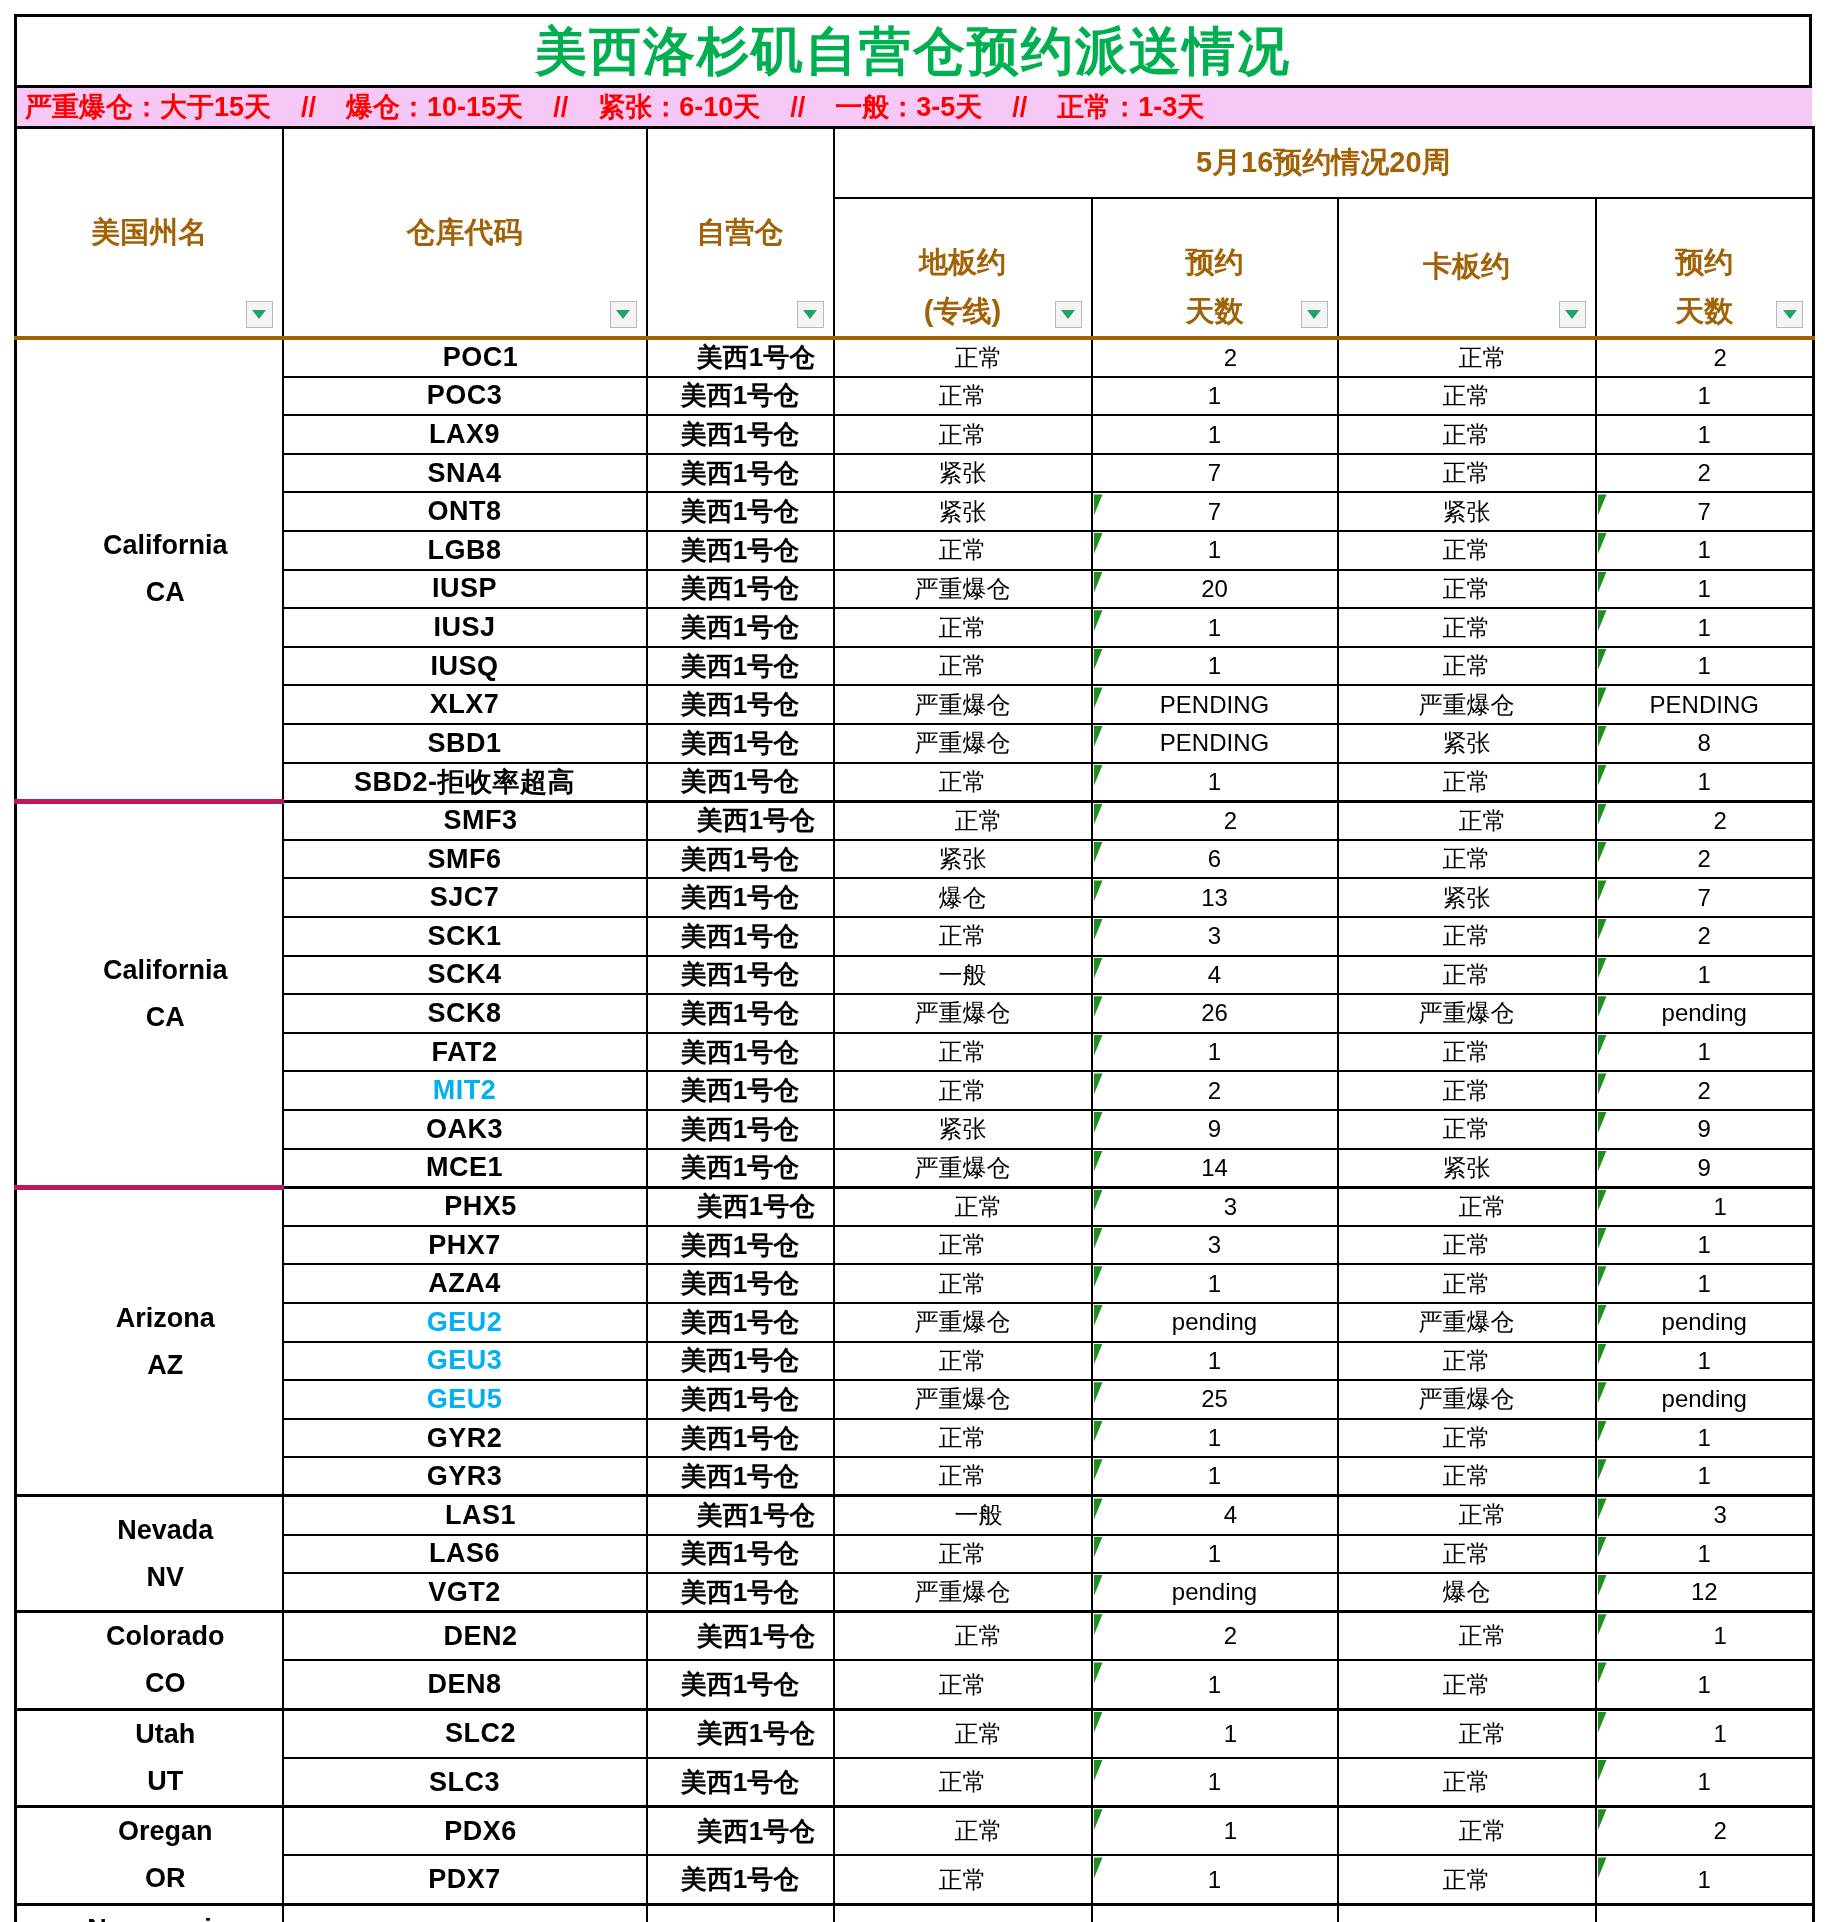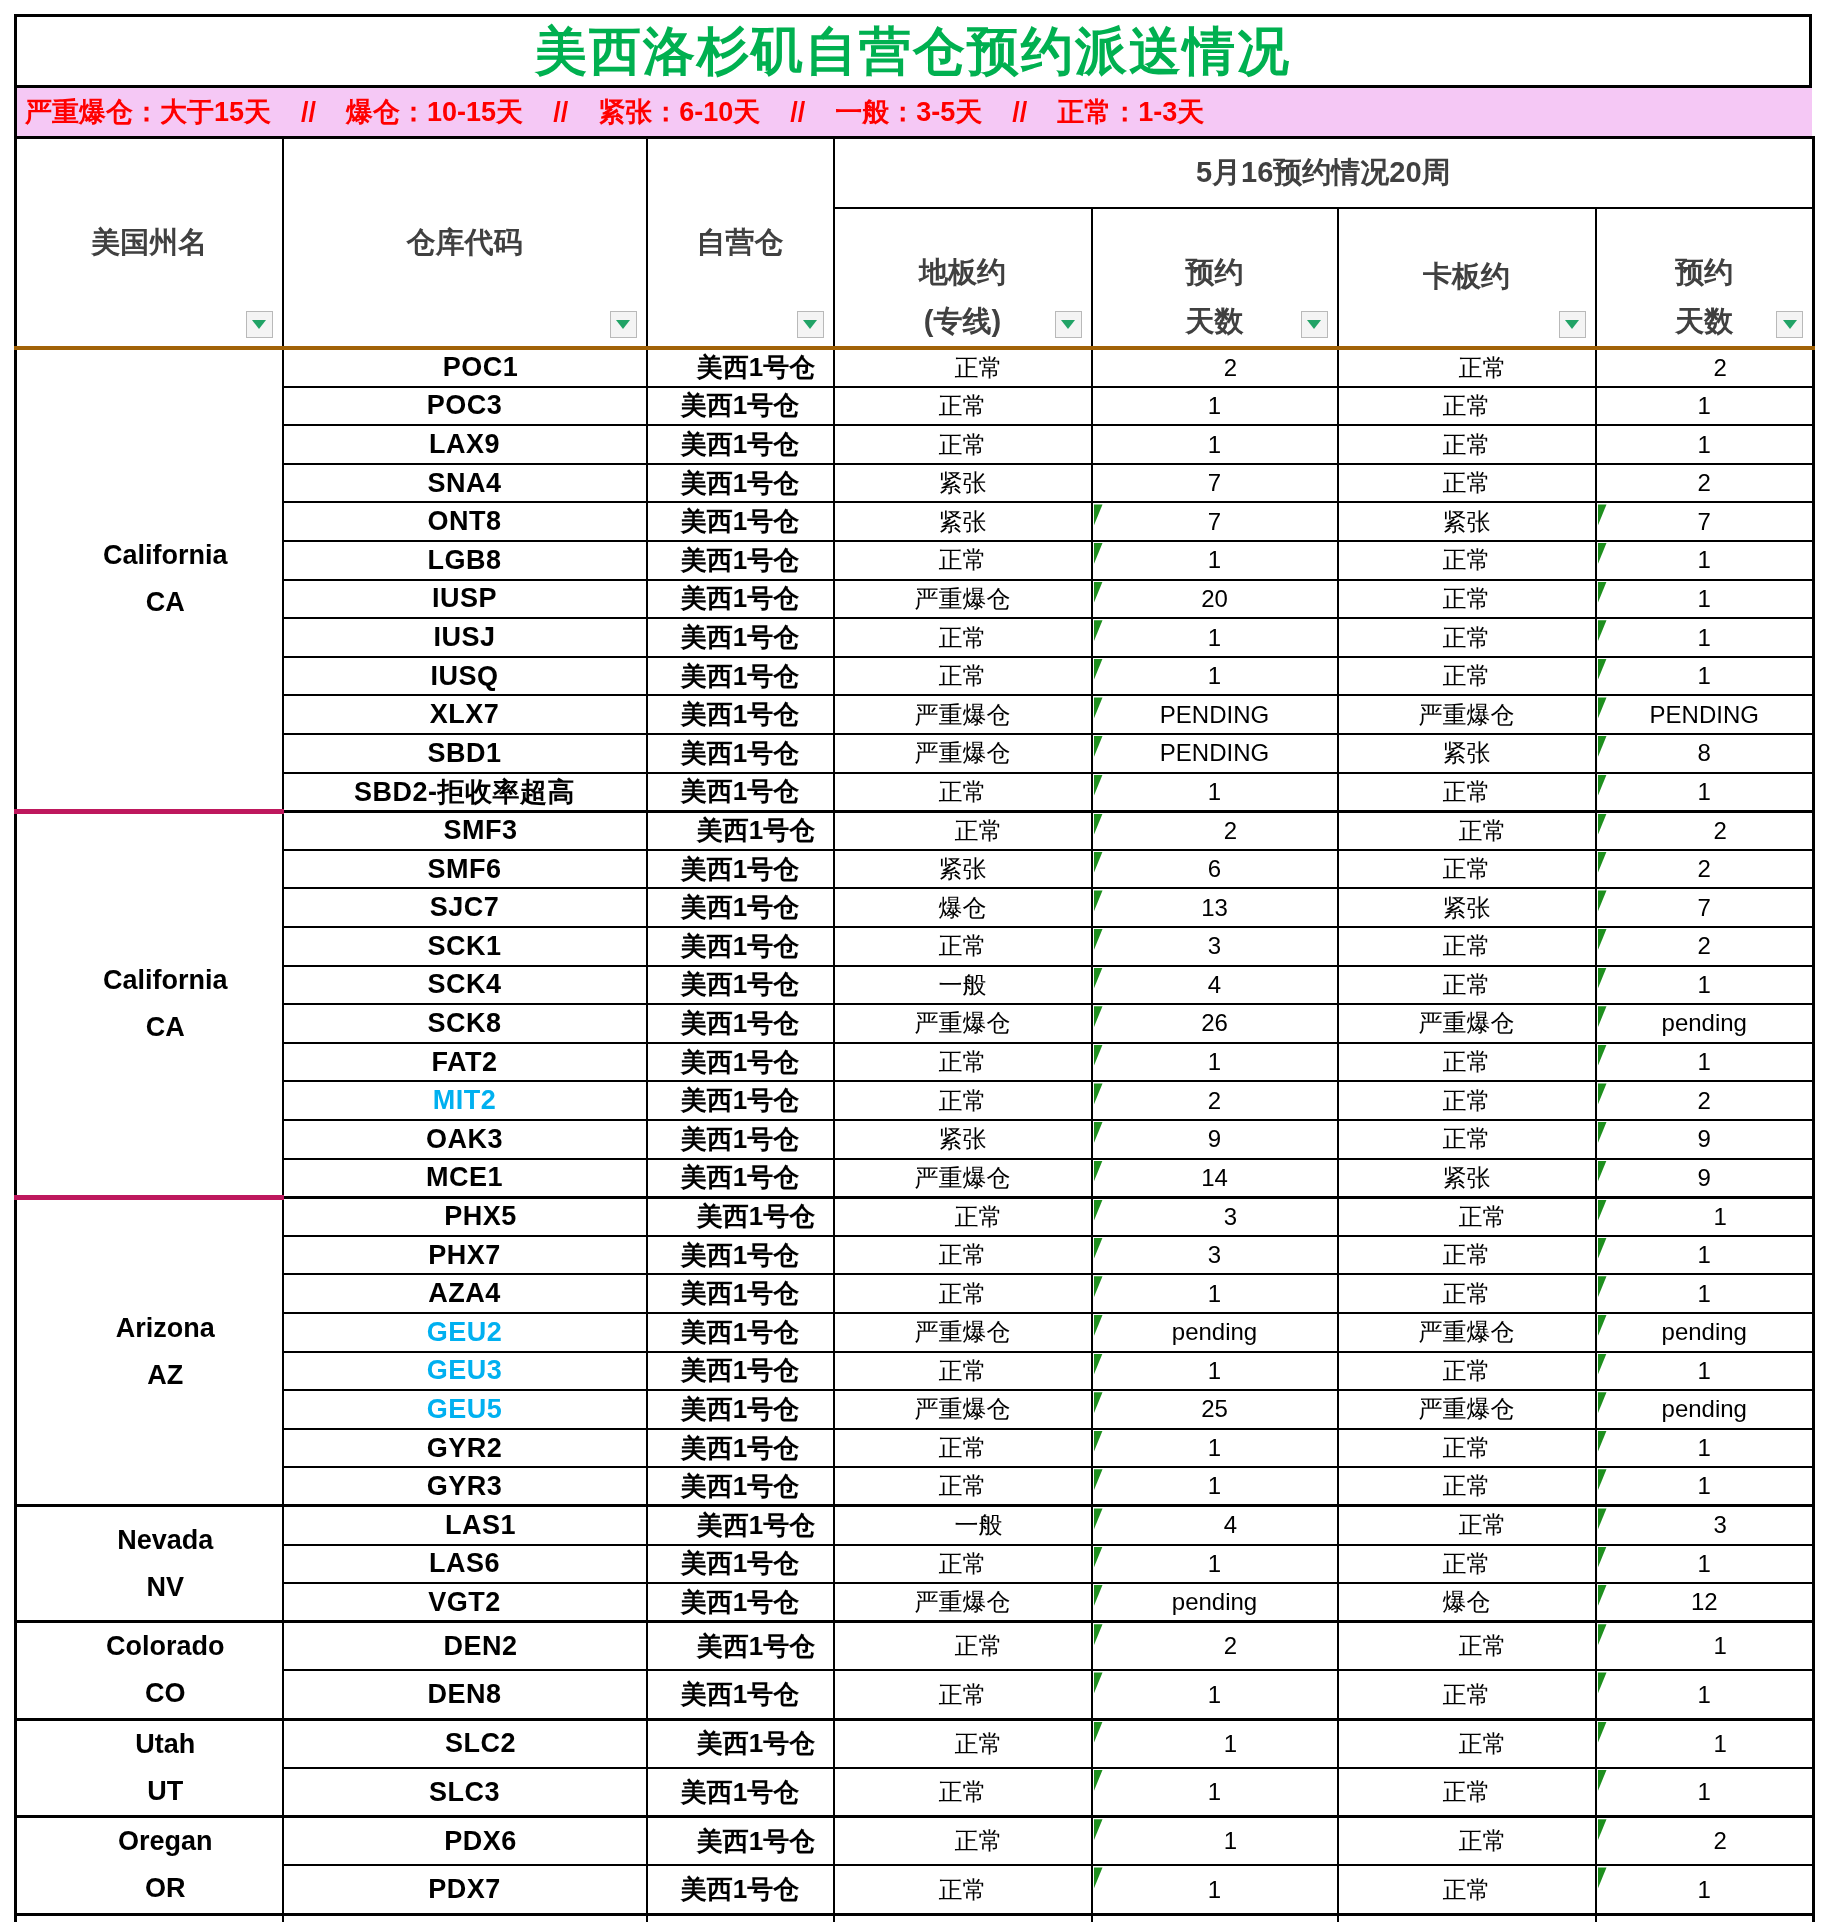--- a/index.html
+++ b/index.html
@@ -19,31 +19,31 @@
 
   
   .title-box{
     box-sizing:border-box;border:3px solid #000;height:74px;background:#fff;
     display:flex;justify-content:center;
   }
   .title-text{font-size:52px;font-weight:bold;color:var(--title-green);letter-spacing:2px;white-space:nowrap;}
 
   
   .legend-row{
-    box-sizing:border-box;height:48px;background:var(--legend-bg);
+    box-sizing:border-box;height:38px;background:var(--legend-bg);
     border-left:3px solid #000;
     display:flex;align-items:center;padding-left:8px;overflow:hidden;
   }
   .legend-item,.legend-sep{color:var(--legend-red);font-weight:bold;font-size:27px;white-space:nowrap;line-height:1;}
   .legend-sep{margin:0 30px;}
 
   
   table{border-collapse:collapse;table-layout:fixed;width:1798px;border:3px solid #000;background:#fff;}
   th,td{border:2px solid #000;text-align:center;vertical-align:middle;padding:0;box-sizing:border-box;}
-  thead th{font-weight:bold;font-size:29px;color:#404040;position:relative;background:#fff;}
+  thead th{font-weight:bold;font-size:29px;color:#a16207;position:relative;background:#fff;}
   .hrow1{height:70px;}
   .hrow2{height:130px;}
   .hdr-2line{white-space:pre-line;line-height:1.7;display:inline-block;margin-top:39px;}
   .th-group{border-right:2px solid #D9D9D9;}
   .th-leaf{border-bottom:4px solid #a16207;}
 
   .filter-btn{
     position:absolute;right:9px;bottom:8px;width:27px;height:27px;
     background:#F4F4F4;border:1px solid #B9B9B9;box-sizing:border-box;
     display:flex;align-items:center;justify-content:center;cursor:pointer;

